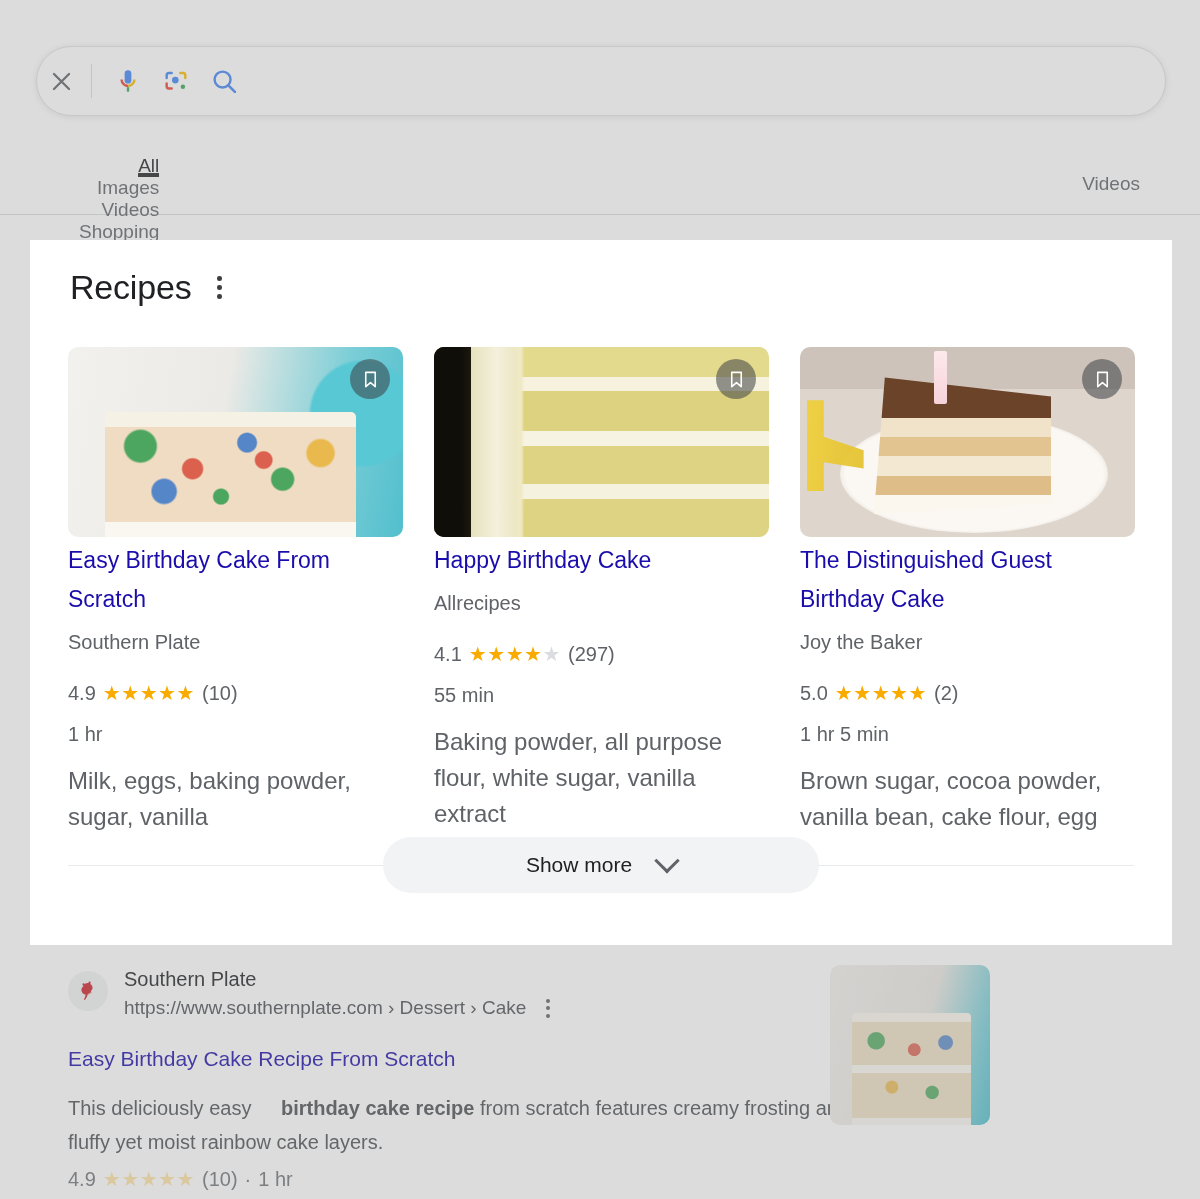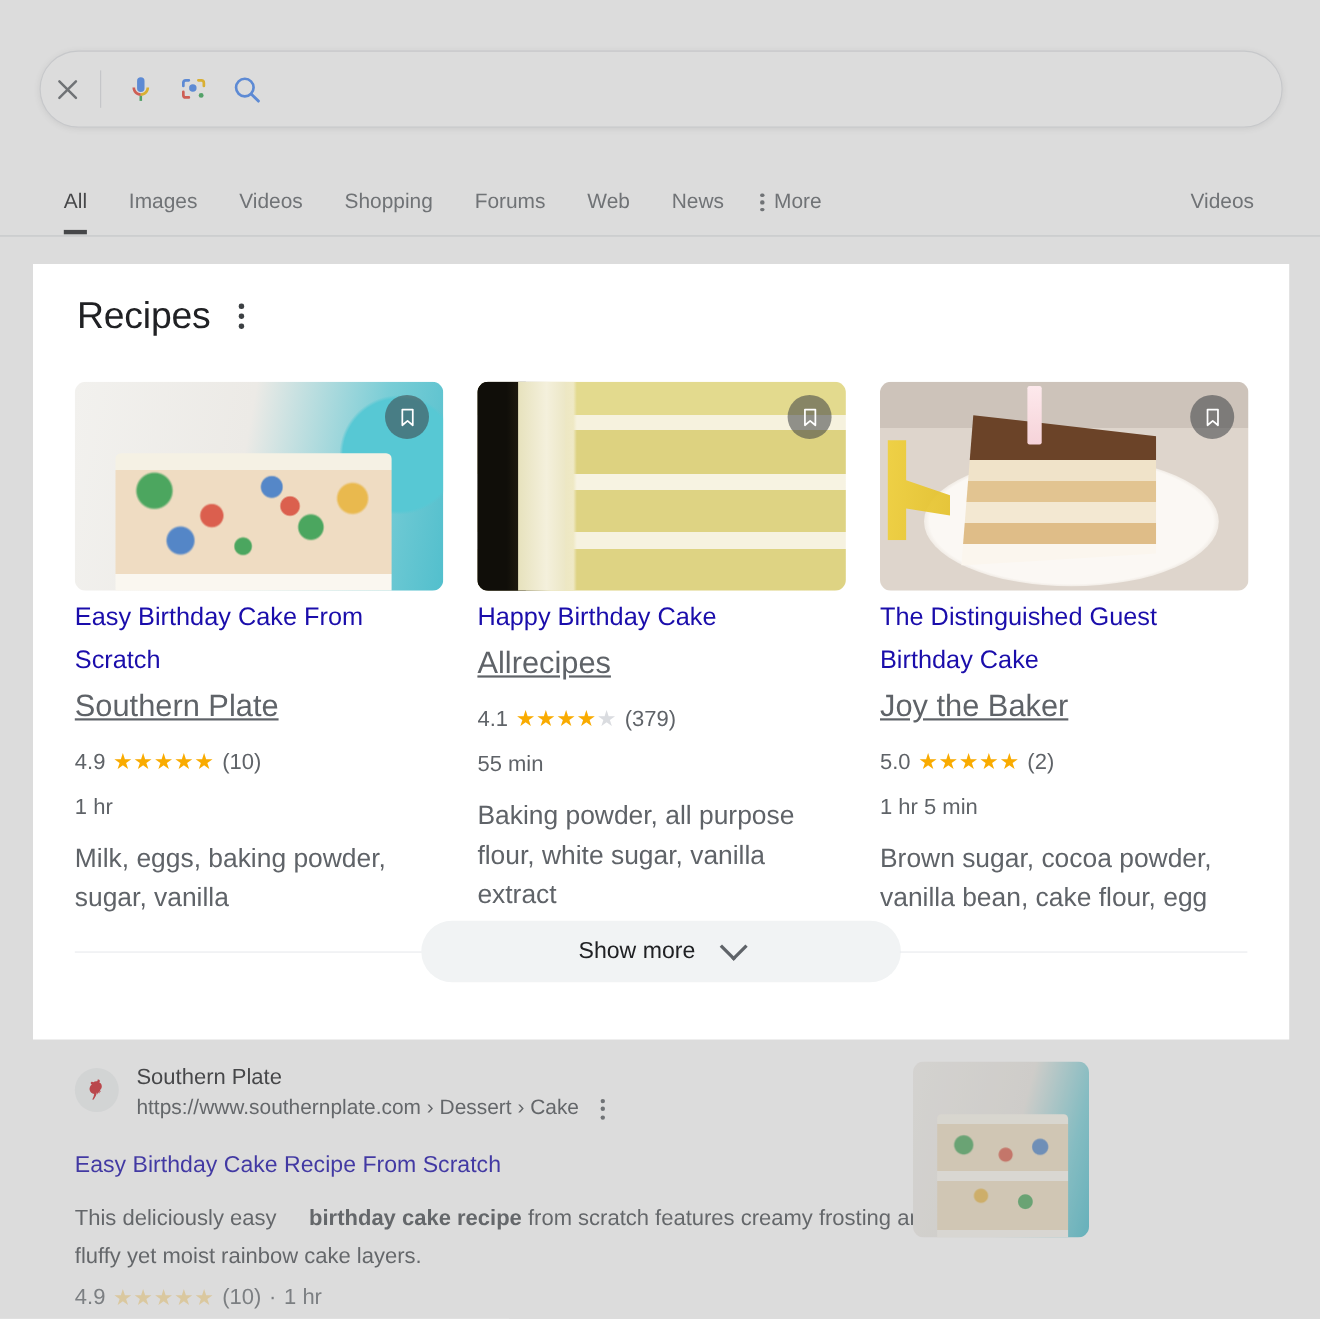--- a/index.html
+++ b/index.html
@@ -62,25 +62,26 @@
 
   
   .navrow {
     position: absolute;
     left: 0; top: 155px;
     width: 1200px; height: 60px;
     border-bottom: 1px solid #dadce0;
   }
   .navinner {
     position: absolute;
-    left: 48px; top: 0;
+    left: 60px; top: 0;
     height: 58px;
     display: flex;
     align-items: flex-end;
     gap: 0;
+    flex-direction: column;
   }
   .navitem {
     font-size: 19px;
     color: #5f6368;
     padding: 0 19px;
     height: 58px;
     display: flex;
     align-items: center;
     cursor: pointer;
     position: relative;
@@ -169,24 +170,23 @@
 
   .rtitle {
     margin-top: 4px;
     font-size: 23px;
     line-height: 39px;
     color: #1a0dab;
     cursor: pointer;
   }
   .rsource {
     margin-top: 7px;
-    font-size: 28px;
+    font-size: 20px;
     line-height: 32px;
     color: #5f6368;
-    text-decoration: underline;
   }
   .rrating {
     margin-top: 20px;
     font-size: 20px;
     line-height: 30px;
     color: #5f6368;
     display: flex; align-items: center; gap: 7px;
     white-space: nowrap;
   }
   .stars { letter-spacing: .5px; font-size: 20px; }
@@ -570,21 +570,21 @@
             <svg width="19" height="19" viewBox="0 0 24 24">
               <path d="M6 3h12v18l-6-5-6 5V3z" fill="none" stroke="#ffffff" stroke-width="2" stroke-linejoin="round"></path>
             </svg>
           </div>
         </div>
         <div class="rtitle">Happy Birthday Cake</div>
         <div class="rsource">Allrecipes</div>
         <div class="rrating">
           <span>4.1</span>
           <span class="stars"><span class="star-on">★★★★</span><span class="star-off">★</span></span>
-          <span>(379)</span>
+          <span>(297)</span>
         </div>
         <div class="rtime">55 min</div>
         <div class="ring">Baking powder, all purpose flour, white sugar, vanilla extract</div>
       </div>
 
       <div class="rcard">
         <div class="thumb">
           <div class="img-choc">
             <div class="fork"></div>
             <div class="wedge"></div>

